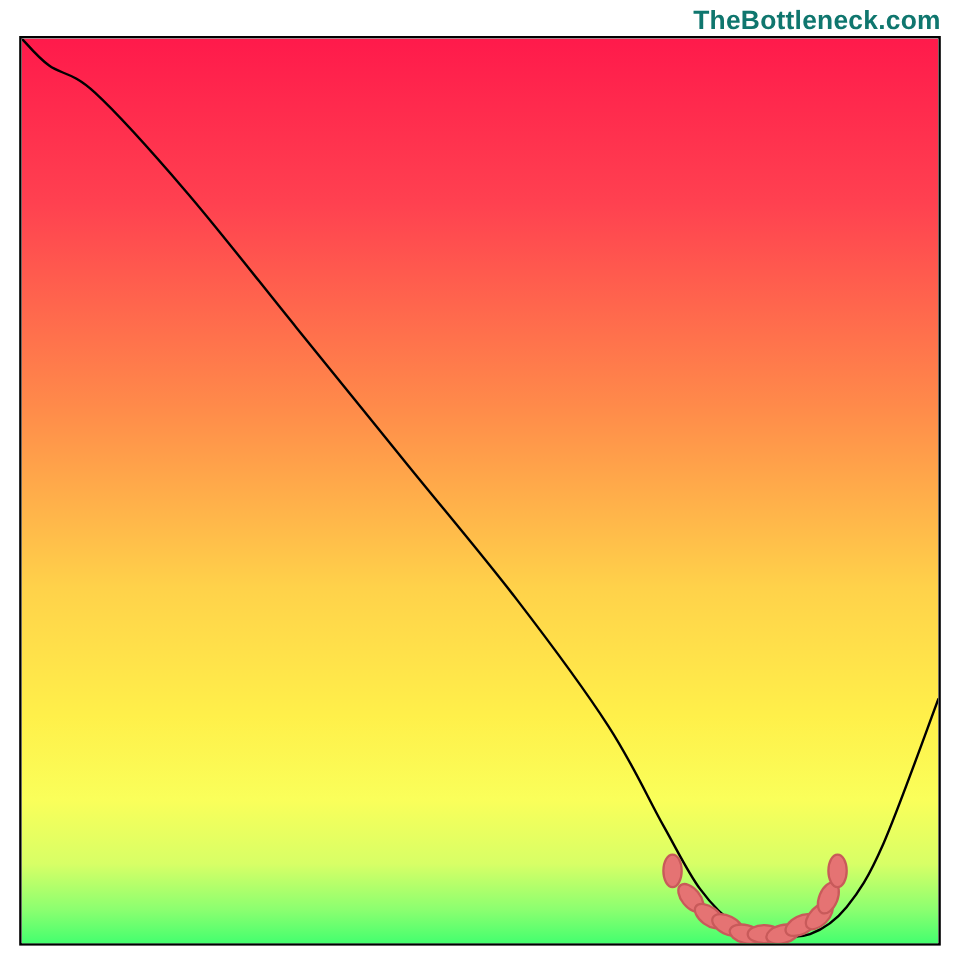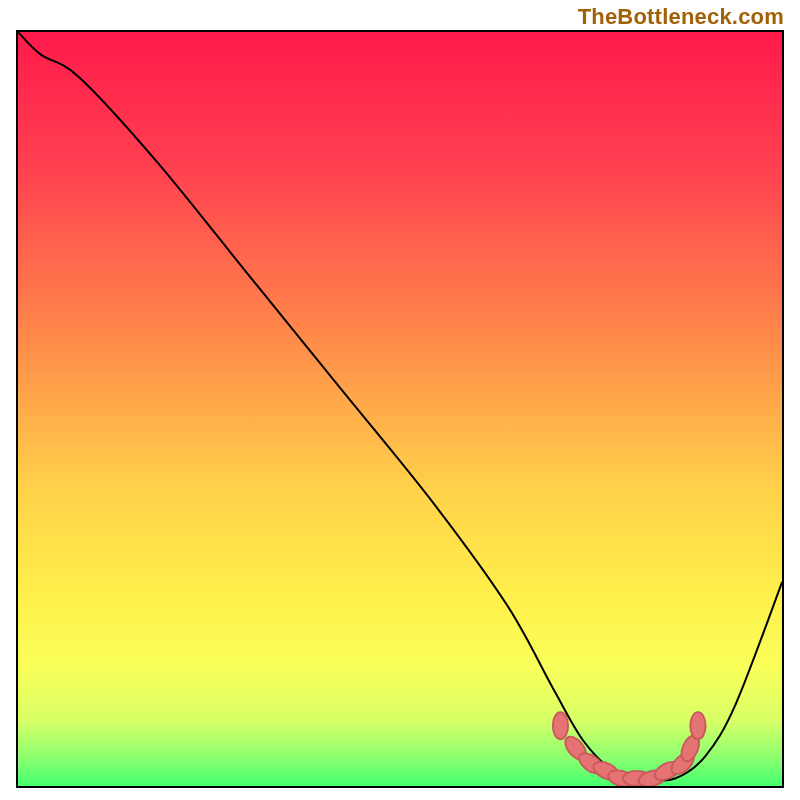--- a/index.html
+++ b/index.html
@@ -36,21 +36,21 @@
     inset: 0;
     width: 100%;
     height: 100%;
   }
   .watermark {
     position: absolute;
     top: 4px;
     right: 16px;
     font-size: 22px;
     font-weight: 600;
-    color: #a16207;
+    color: #0f766e;
     letter-spacing: 0.2px;
   }
 </style>
 </head>
 <body>
 
 <div class="frame">
 
   <div class="watermark">TheBottleneck.com</div>
 

